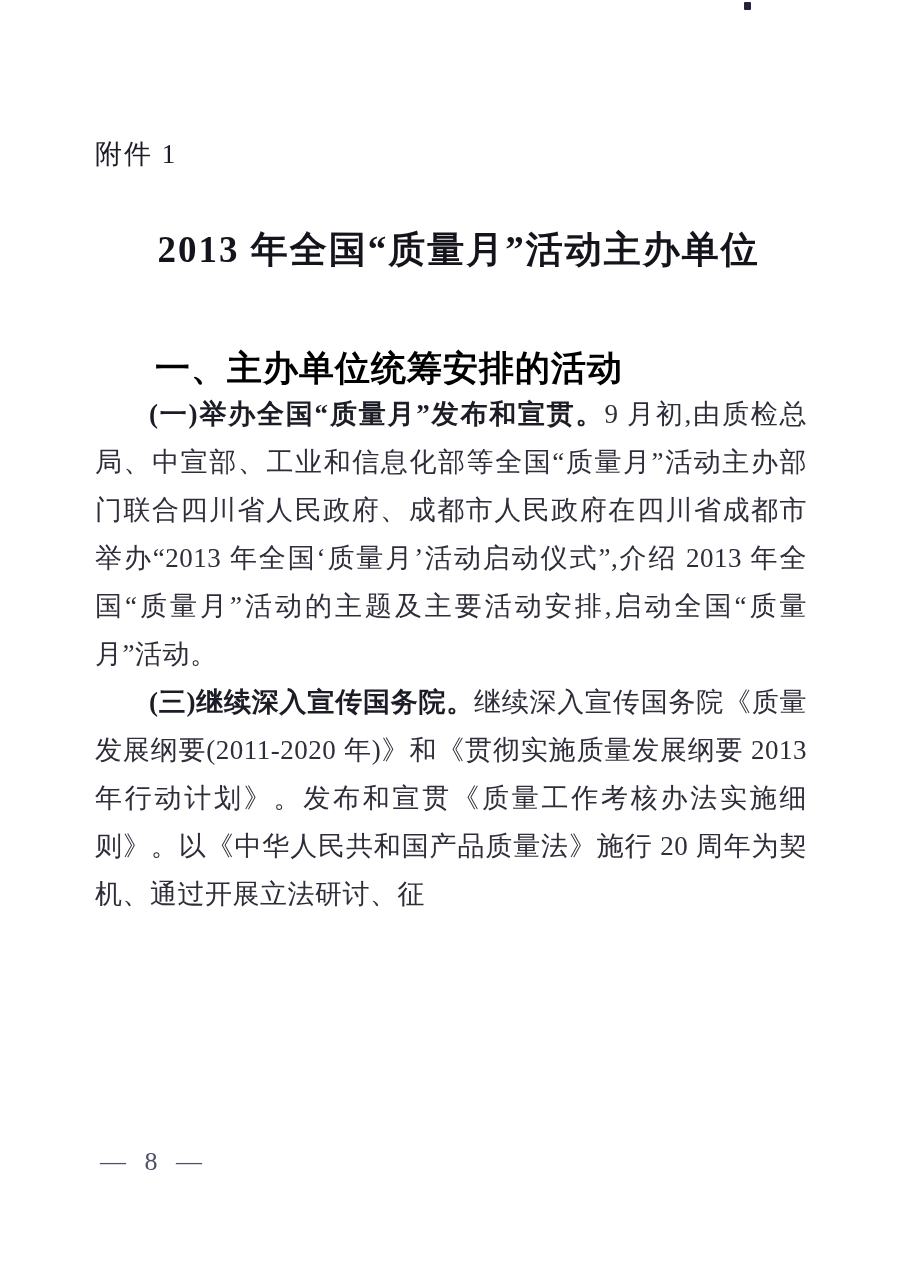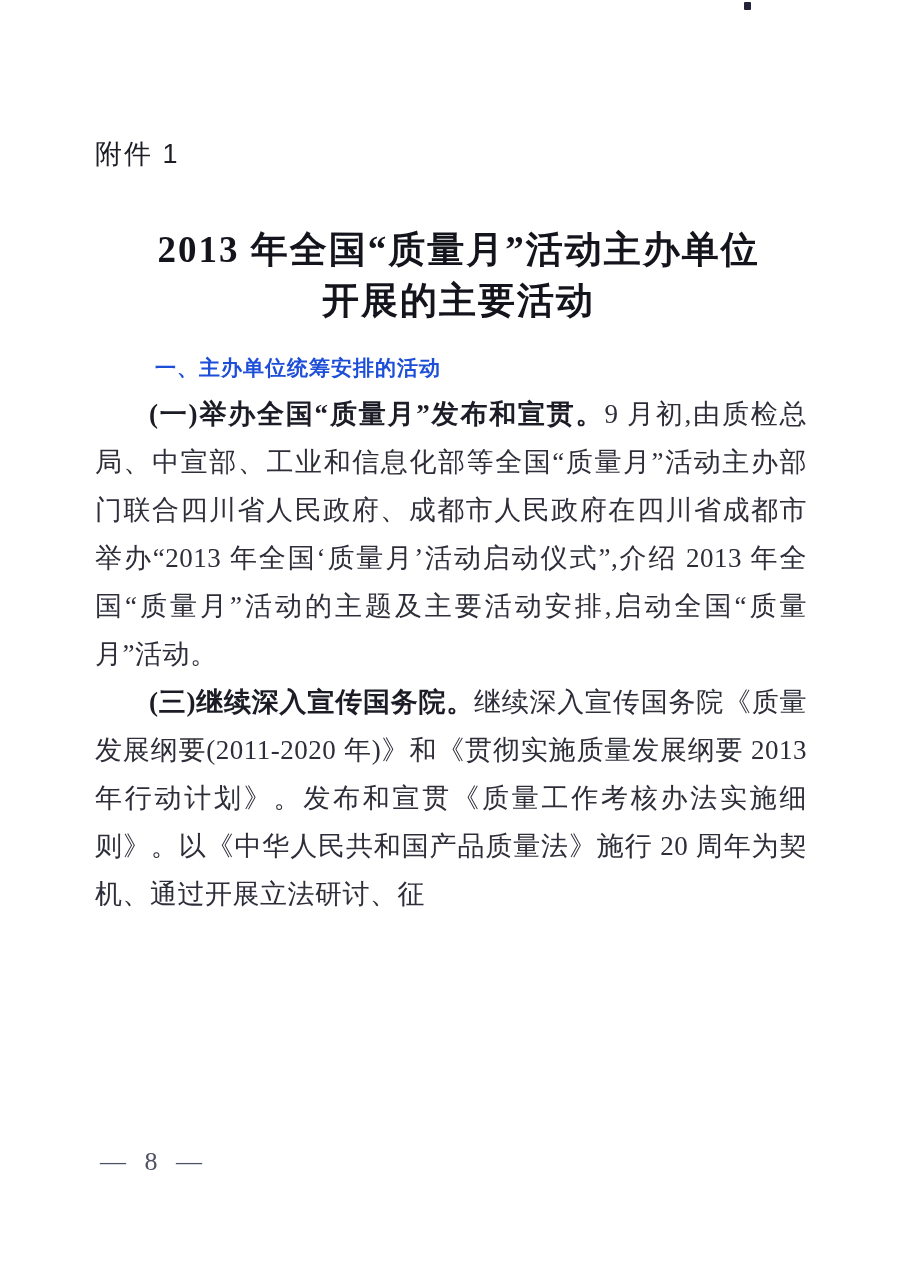--- a/index.html
+++ b/index.html
@@ -22,21 +22,21 @@
     left: 744px;
     width: 7px;
     height: 8px;
     background: #22223a;
     border-radius: 1px;
   }
   .attachment-label {
     position: absolute;
     top: 138px;
     left: 95px;
-    font-family: Liberation Sans, sans-serif;
+    font-family: Liberation Serif, serif;
     font-size: 27px;
     line-height: 32px;
     color: #1d1d27;
     letter-spacing: 2px;
   }
   .doc-title {
     position: absolute;
     top: 224px;
     left: 17px;
     right: 0;
@@ -51,23 +51,23 @@
   }
   .doc-title .title-line {
     display: block;
   }
   .section-heading {
     position: absolute;
     top: 351px;
     left: 155px;
     font-family: "Liberation Sans", sans-serif;
     font-weight: bold;
-    font-size: 21px;
+    font-size: 35px;
     line-height: 34px;
-    color: #1d4ed8;
+    color: #000000;
     letter-spacing: 1px;
   }
   .body-text {
     position: absolute;
     top: 390px;
     left: 95px;
     width: 712px;
     font-size: 27px;
     line-height: 48px;
     text-align: justify;
@@ -97,21 +97,20 @@
 <body>
 
 <div class="page">
 
   <div class="scan-artifact"></div>
 
   <div class="attachment-label">附件 1</div>
 
   <h1 class="doc-title">
     <span class="title-line">2013 年全国“质量月”活动主办单位</span>
-    <span class="title-line">开展的主要活动</span>
   </h1>
 
   <div class="section-heading">一、主办单位统筹安排的活动</div>
 
   <div class="body-text">
     <p><span class="para-lead">(一)举办全国“质量月”发布和宣贯。</span><span>9 月初,由质检总局、中宣部、工业和信息化部等全国“质量月”活动主办部门联合四川省人民政府、成都市人民政府在四川省成都市举办“2013 年全国‘质量月’活动启动仪式”,介绍 2013 年全国“质量月”活动的主题及主要活动安排,启动全国“质量月”活动。</span></p>
 
 
     <p><span class="para-lead">(三)继续深入宣传国务院。</span><span>继续深入宣传国务院《质量发展纲要(2011-2020 年)》和《贯彻实施质量发展纲要 2013 年行动计划》。发布和宣贯《质量工作考核办法实施细则》。以《中华人民共和国产品质量法》施行 20 周年为契机、通过开展立法研讨、征</span></p>
   </div>

